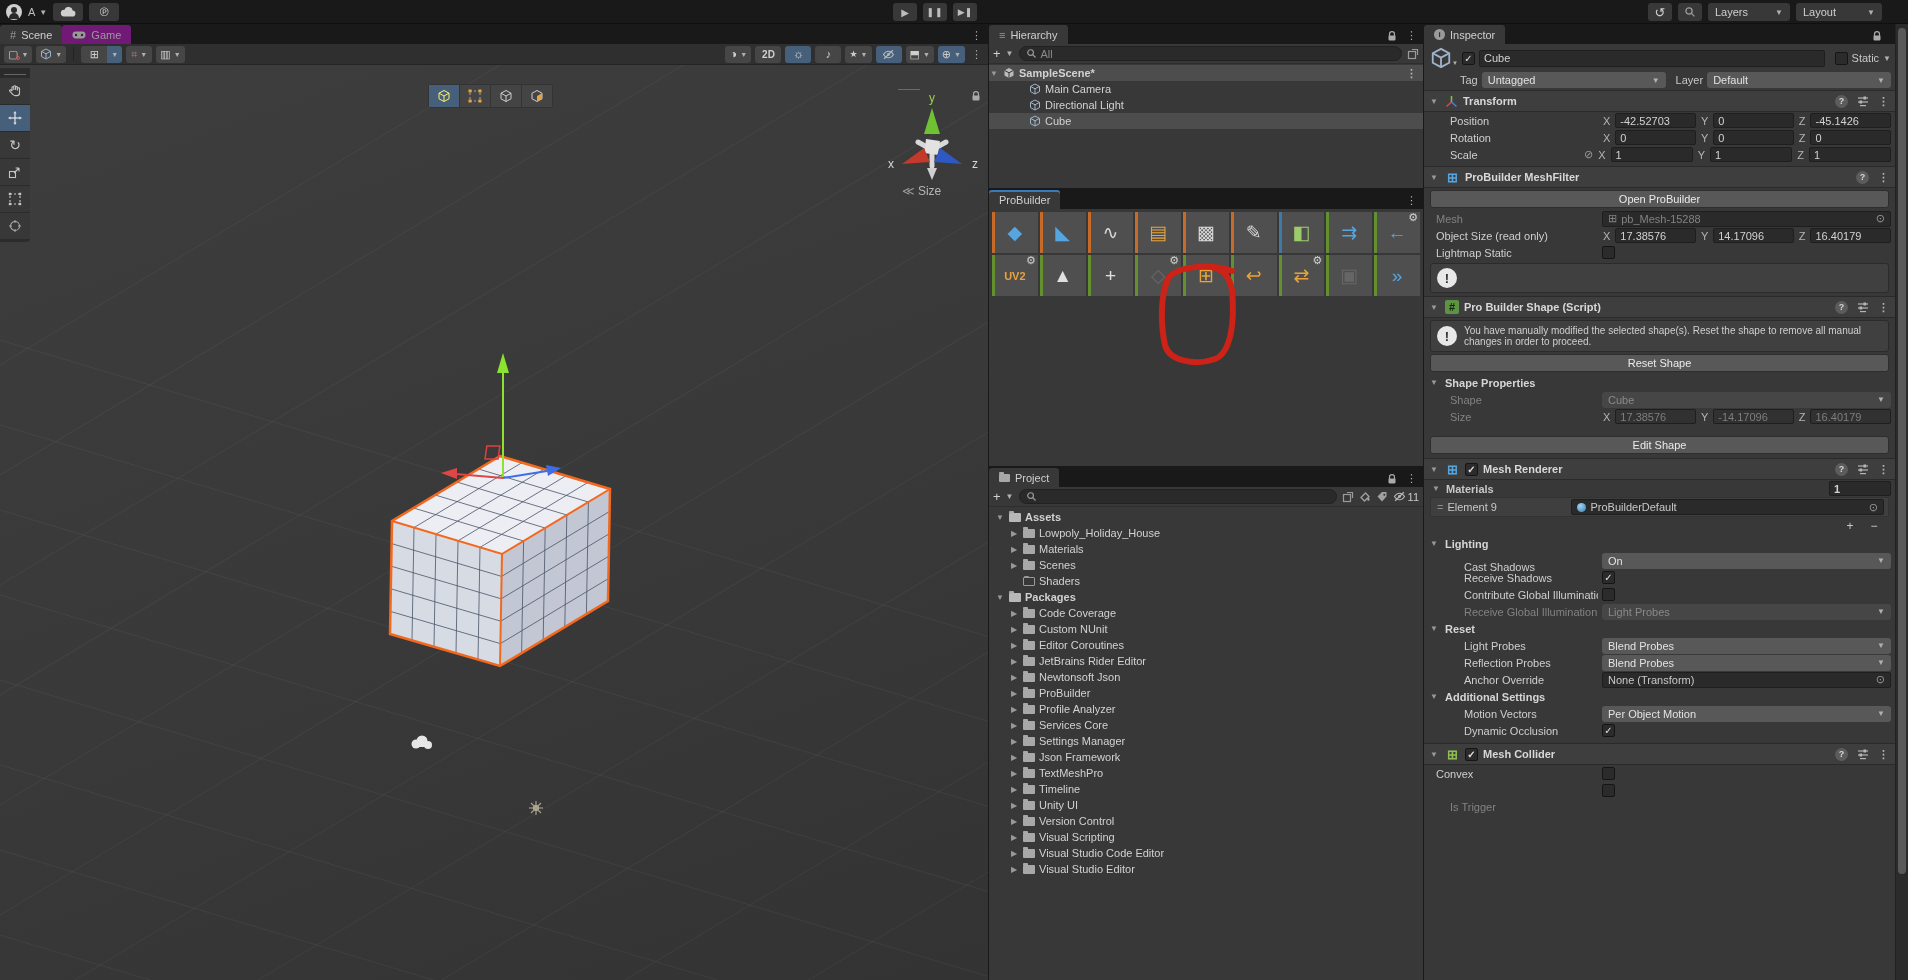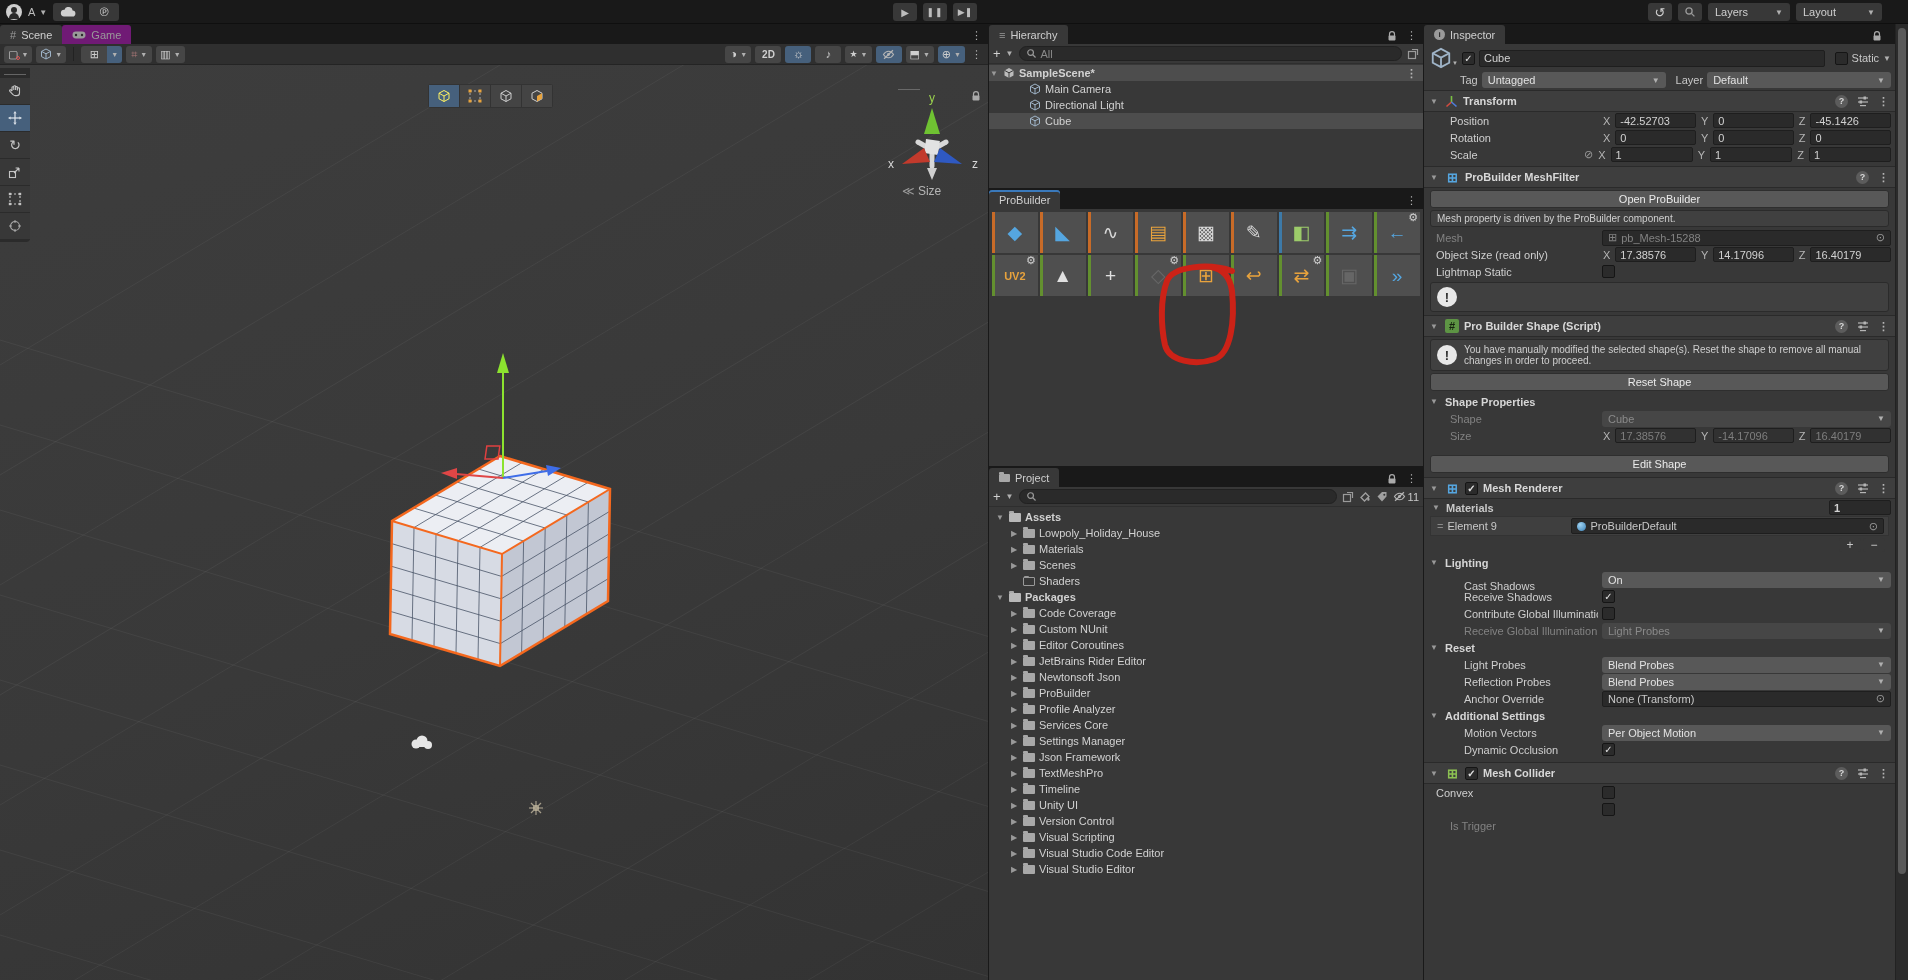--- a/index.html
+++ b/index.html
@@ -950,23 +950,20 @@
     <div class="chead" style="margin-top:3px;">
       <span class="fold">▼</span>
         <span class="compicon" style="color:#55a6e0;">⊞</span>
       <span>ProBuilder MeshFilter</span>
       <span class="right">
           <span class="qicon">?</span>
           <span class="kebab">⋮</span>
         </span>
     </div>
     <div class="ubtn">Open ProBuilder</div>
-    <div class="helpbox" style="padding:2px 6px;">
-        <span>Mesh property is driven by the ProBuilder component.</span>
-      </div>
     <div class="irow">
         <span class="ilabel dim" style="padding-left:6px;">Mesh</span>
       <span class="objf">
           <span class="dimtext">⊞</span>
           <span class="dimtext">pb_Mesh-15288</span>
           <span class="pick">⊙</span>
         </span>
     </div>
     <div class="irow">
         <span class="ilabel" style="padding-left:6px;">Object Size (read only)</span>

